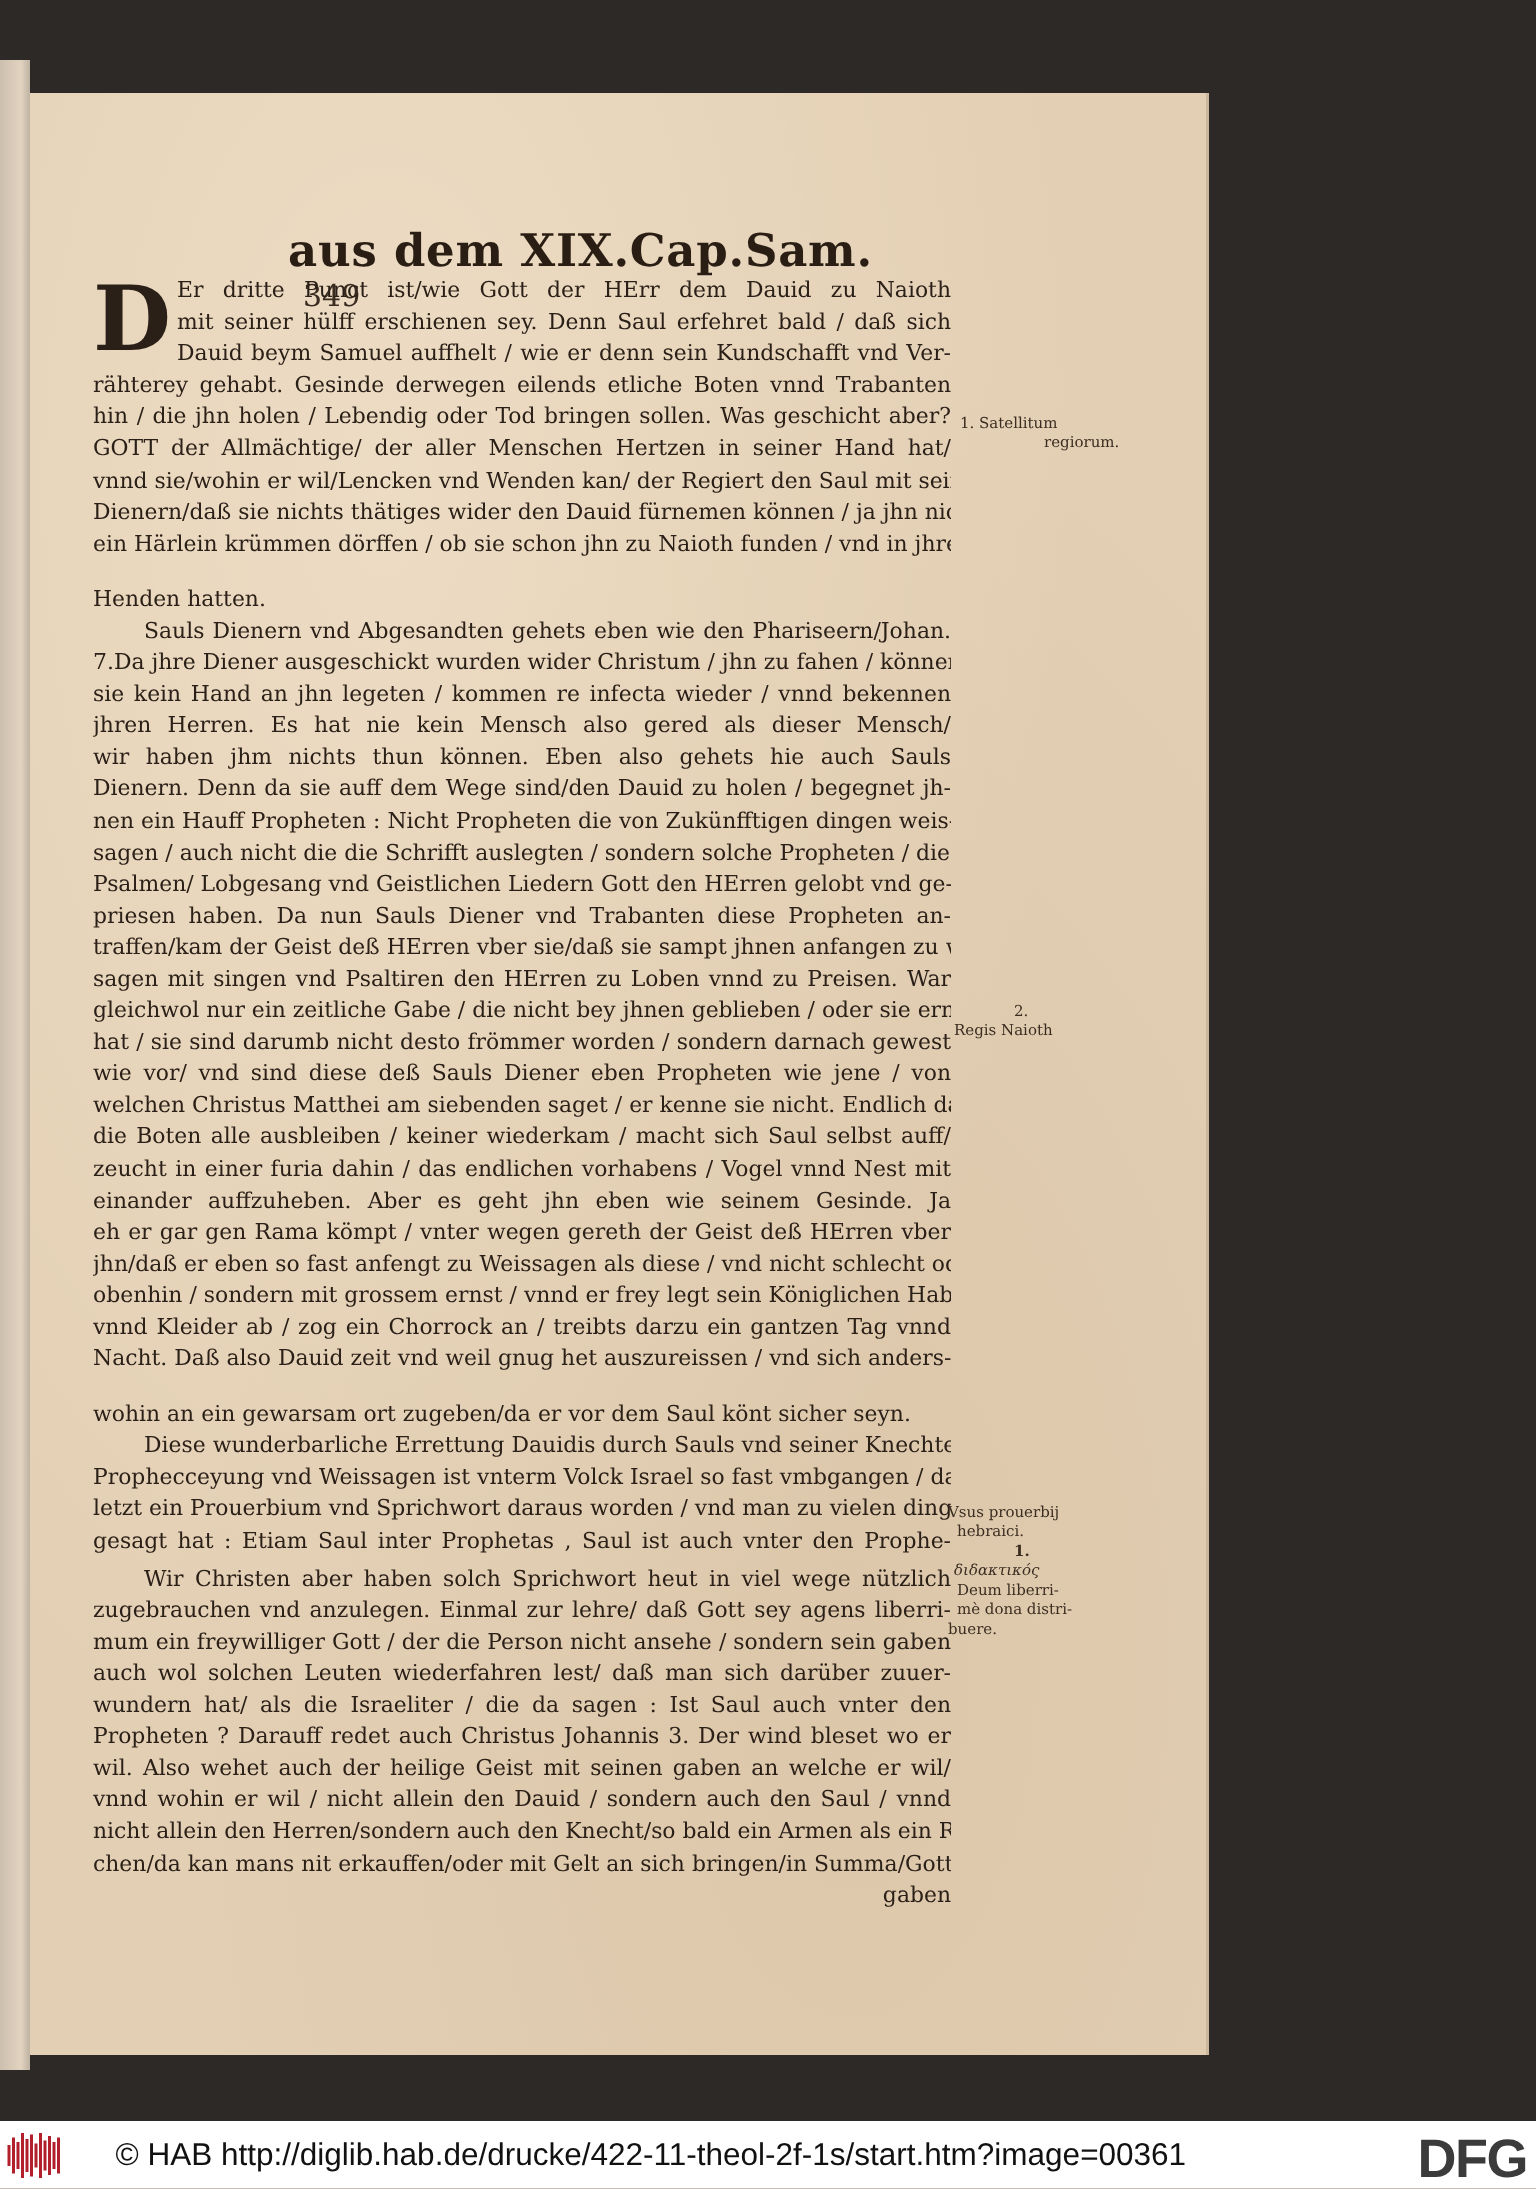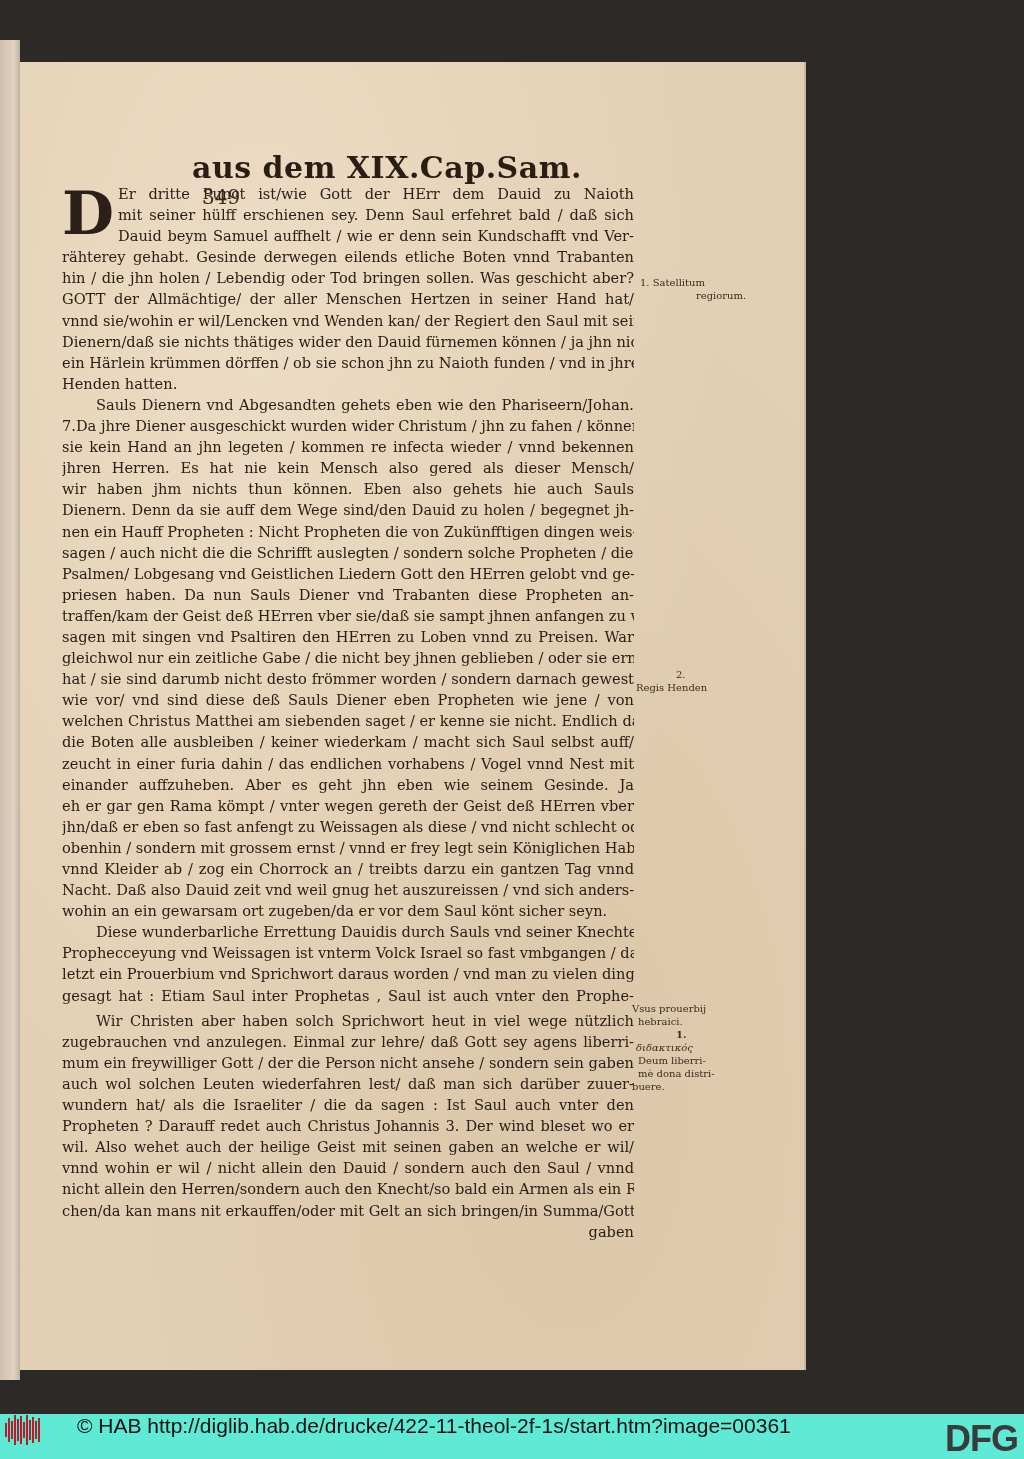--- a/index.html
+++ b/index.html
@@ -36,36 +36,36 @@
   .page-number {
     font-family: "DejaVu Serif", serif; font-size: 20px; color: #3a2c20;
     position: relative; left: 10px;
   }
   .body-text {
     position: absolute; left: 62px; top: 183px; width: 572px;
     font-family: "DejaVu Serif", serif; font-size: 14.6px; line-height: 21.1px;
     color: #2b2018; text-align: justify;
   }
   .line { display: block; white-space: nowrap; overflow: hidden; text-align-last: justify; }
-  .line.last { text-align-last: left; }
+  .line.last { text-align-last: left; margin-top: 16px; }
   .line.right { text-align: center; text-align-last: right; }
   .initial {
     float: left; font-size: 60px; line-height: 56px; font-weight: bold;
     color: #2b2018; margin-right: 4px; margin-top: 2px;
     font-family: "DejaVu Serif", serif;
   }
   .indent { padding-left: 34px; }
   .paragraph { margin: 0; }
   .marginal {
     position: absolute; font-family: "DejaVu Serif", serif;
     font-size: 10px; line-height: 13px; color: #3a2c20; white-space: nowrap;
   }
   .footer {
     position: absolute; left: 0; top: 1414px; width: 1024px; height: 46px;
-    background: #5eead4; display: flex; align-items: flex-start;
+    background: #ffffff; display: flex; align-items: center;
   }
   .footer-logo {
     width: 40px; height: 32px; margin-left: 5px; display: flex; align-items: center; gap: 1px;
   }
   .footer-logo span { display: inline-block; width: 2px; background: #b2202c; }
   .footer-text {
     margin-left: 32px; font-family: "Liberation Sans", sans-serif;
     font-size: 21px; color: #111;
   }
   .footer-dfg {
@@ -149,21 +149,21 @@
   <span class="line right">gaben</span>
 </div>
 
 <div class="marginal" style="left:640px; top:276px;">
   <div>1. Satellitum</div>
   <div style="padding-left:56px;">regiorum.</div>
 </div>
 
 <div class="marginal" style="left:636px; top:668px; text-align:center;">
   <div style="padding-left:40px; text-align:left;">2.</div>
-  <div>Regis Henden</div>
+  <div>Regis Naioth</div>
 </div>
 
 <div class="marginal" style="left:632px; top:1002px;">
   <div>Vsus prouerbij</div>
   <div style="padding-left:6px;">hebraici.</div>
   <div style="padding-left:44px; font-weight:bold;">1.</div>
   <div style="padding-left:4px; font-style:italic;">διδακτικός</div>
   <div style="padding-left:6px;">Deum liberri-</div>
   <div style="padding-left:6px;">mè dona distri-</div>
   <div style="padding-left:0px;">buere.</div>

